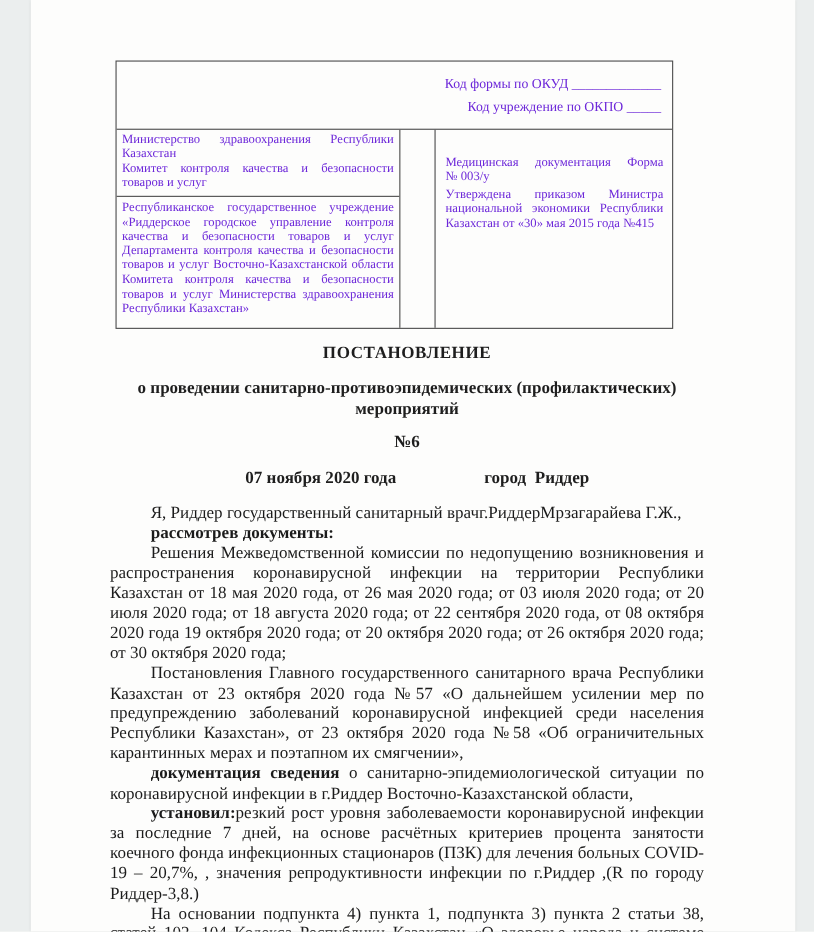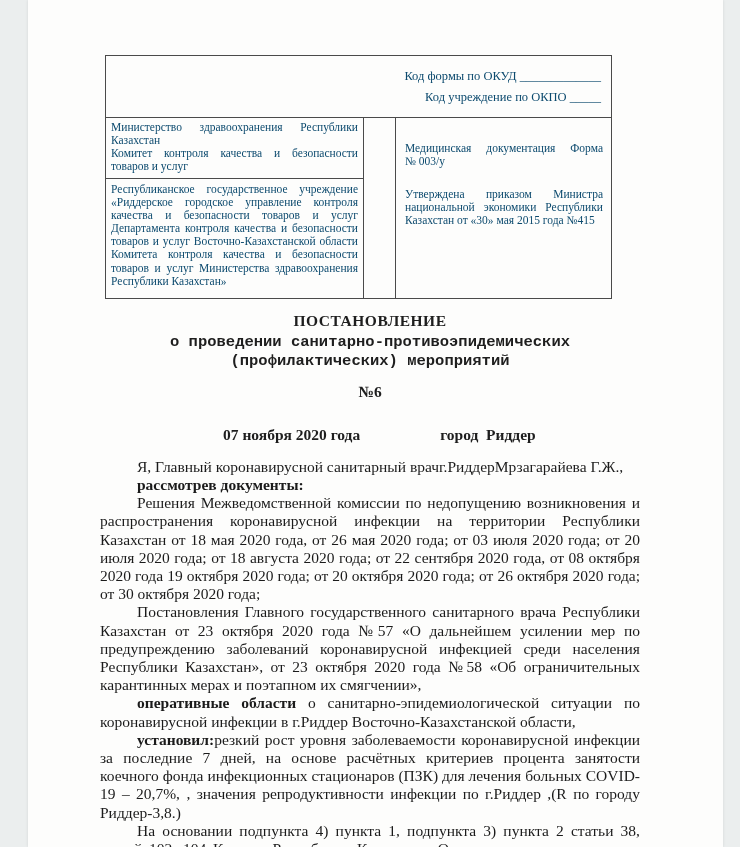--- a/index.html
+++ b/index.html
@@ -16,21 +16,21 @@
     width:695px; height:847px;
     background:#fdfdfc;
     box-shadow:0 0 3px rgba(0,0,0,0.10);
   }
   .content { padding:55px 83px 0 72px; }
 
   
   .form-table {
     width:505px; margin-left:5px;
     border:1px solid #4a4a4a;
-    color:#0c4a6e;
+    color:#6d28d9;
     background:#fdfdfc;
   }
   .codes-cell {
     border-bottom:1px solid #4a4a4a;
     padding:10px 10px 8px 0;
     text-align:right;
     font-size:12.5px; line-height:1.7;
   }
   .codes-line { white-space:pre; }
   .grid-row { display:flex; align-items:stretch;justify-content:flex-end; }
@@ -38,29 +38,29 @@
   .cell-a { border-bottom:1px solid #4a4a4a; padding:3px 5px 5px 5px; }
   .cell-b { padding:4px 5px 10px 5px; }
   .col-mid { width:32px; border-right:1px solid #4a4a4a; box-sizing:border-box; }
   .col-right { flex:1; padding:24px 8px 6px 9px; box-sizing:border-box; }
   .small {
     font-size:11.5px; line-height:1.14;
     text-align:justify;
   }
   .stretch-line { text-align:justify; text-align-last:justify; font-size:11.5px; line-height:1.14; }
   .plain-line { font-size:11.5px; line-height:1.14; }
-  .mt4 { margin-top:20px; }
+  .mt4 { margin-top:3px; }
 
   
   .title-block { text-align:center; font-weight:bold; font-size:15.5px; }
   .heading { margin-top:13px; letter-spacing:0.5px; }
-  .subtitle { margin-top:3px; line-height:19px;font-family:Liberation Mono, monospace; }
+  .subtitle { margin-top:13px; line-height:19px; }
   .doc-number { margin-top:12px; }
   .date-line {
-    margin-top:25px;
+    margin-top:15px;
     font-weight:bold; font-size:15.5px;
     padding-left:123px;
     display:flex;
   }
   .city { margin-left:80px; white-space:pre; }
 
   
   .body-text {
     margin-top:14px;
     font-size:15.5px;
@@ -105,23 +105,23 @@
       <div class="heading">ПОСТАНОВЛЕНИЕ</div>
       <div class="subtitle">о проведении санитарно-противоэпидемических (профилактических) мероприятий</div>
       <div class="doc-number">№6</div>
     </div>
     <div class="date-line">
       <span>07 ноября 2020 года</span>
       <span class="city">город  Риддер</span>
     </div>
 
     <div class="body-text">
-      <p>Я, Главный коронавирусной санитарный врачг.РиддерМрзагарайева Г.Ж.,</p>
+      <p>Я, Риддер государственный санитарный врачг.РиддерМрзагарайева Г.Ж.,</p>
       <p class="b">рассмотрев документы:</p>
       <p>Решения Межведомственной комиссии по недопущению возникновения и распространения коронавирусной инфекции на территории Республики Казахстан от 18 мая 2020 года, от 26 мая 2020 года; от 03 июля 2020 года; от 20 июля 2020 года; от 18 августа 2020 года; от 22 сентября 2020 года, от 08 октября 2020 года 19 октября 2020 года; от 20 октября 2020 года; от 26 октября 2020 года; от 30 октября 2020 года;</p>
       <p>Постановления Главного государственного санитарного врача Республики Казахстан от 23 октября 2020 года №57 «О дальнейшем усилении мер по предупреждению заболеваний коронавирусной инфекцией среди населения Республики Казахстан», от 23 октября 2020 года №58 «Об ограничительных карантинных мерах и поэтапном их смягчении»,</p>
-      <p><span class="b">оперативные области</span><span> о санитарно-эпидемиологической ситуации по коронавирусной инфекции в г.Риддер Восточно-Казахстанской области,</span></p>
+      <p><span class="b">документация сведения</span><span> о санитарно-эпидемиологической ситуации по коронавирусной инфекции в г.Риддер Восточно-Казахстанской области,</span></p>
       <p><span class="b">установил:</span><span>резкий рост уровня заболеваемости коронавирусной инфекции за последние 7 дней, на основе расчётных критериев процента занятости коечного фонда инфекционных стационаров (ПЗК) для лечения больных COVID-19 – 20,7%, , значения репродуктивности инфекции по г.Риддер ,(R по городу Риддер-3,8.)</span></p>
       <p><span>На основании подпункта 4) пункта 1, подпункта 3) пункта 2 статьи 38, статей 102, 104 Кодекса Республики Казахстан «О здоровье народа и системе здравоохранения», </span></p>
     </div>
 
   </div>
 </div>
 
 </body></html>

